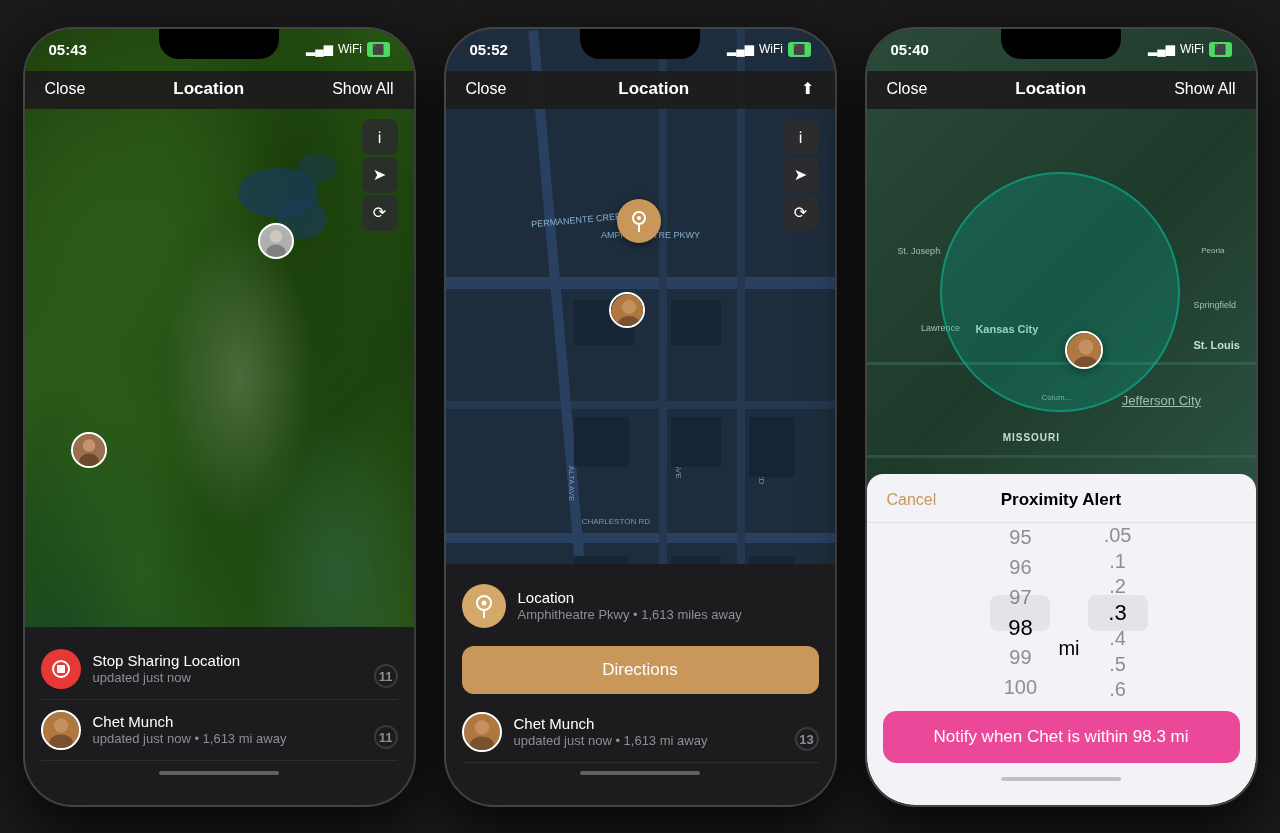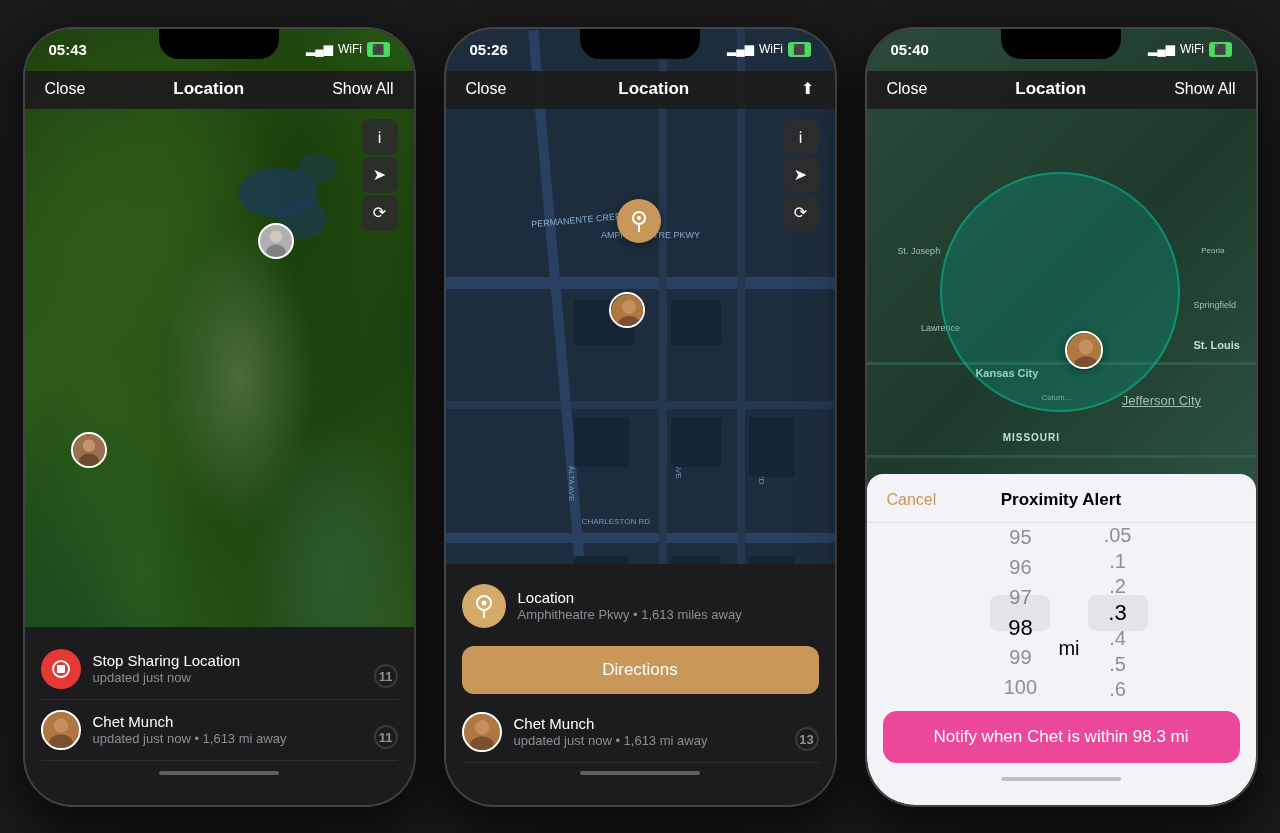--- a/index.html
+++ b/index.html
@@ -538,21 +538,21 @@
         </div>
       </div>
 
       <div class="map-controls">
         <div class="map-ctrl-btn">ℹ</div>
         <div class="map-ctrl-btn">➤</div>
         <div class="map-ctrl-btn">⟳</div>
       </div>
 
       <div class="status-bar">
-        <div class="status-time">05:26</div>
+        <div class="status-time">05:52</div>
         <div class="status-icons">
           <span>▂▄▆</span>
           <span>WiFi</span>
           <span style="background:#4cd964;color:#000;padding:2px 5px;border-radius:3px;font-size:10px;">⬛</span>
         </div>
       </div>
 
       <div class="nav-bar">
         <button class="nav-button">Close</button>
         <span class="nav-title">Location</span>
@@ -599,21 +599,21 @@
   <div class="phone">
     <div class="phone-inner">
       <div class="phone-notch"></div>
 
       <div class="map-teal">
 
         <div style="position:absolute;inset:0;background:linear-gradient(135deg,#2a4a3a 0%,#1e3a2a 40%,#2a5040 70%,#1e4030 100%);"></div>
 
         <div style="position:absolute;top:28%;left:8%;color:#a0c0b0;font-size:9px;font-weight:500;">St. Joseph</div>
         <div style="position:absolute;top:38%;left:14%;color:#a0c0b0;font-size:9px;">Lawrence</div>
-        <div style="position:absolute;top:38%;left:28%;color:#c0e0d0;font-size:11px;font-weight:600;margin-top:44px;">Kansas City</div>
+        <div style="position:absolute;top:38%;left:28%;color:#c0e0d0;font-size:11px;font-weight:600;">Kansas City</div>
         <div style="position:absolute;top:28%;right:8%;color:#a0c0b0;font-size:8px;">Peoria</div>
         <div style="position:absolute;top:35%;right:5%;color:#a0c0b0;font-size:9px;">Springfield</div>
         <div style="position:absolute;top:40%;right:4%;color:#c0e0d0;font-size:11px;font-weight:700;">St. Louis</div>
         <div style="position:absolute;top:47%;left:45%;color:#90b8a8;font-size:8px;">Colum...</div>
         <div style="position:absolute;top:47%;right:14%;color:#a0c0b0;font-size:13px;text-decoration:underline;">Jefferson City</div>
         <div style="position:absolute;top:52%;left:35%;color:#c0e0d0;font-size:10px;font-weight:600;letter-spacing:1px;">MISSOURI</div>
         <div style="position:absolute;top:65%;left:10%;color:#a0c0b0;font-size:9px;">Joplin</div>
         <div style="position:absolute;top:68%;left:40%;color:#a0c0b0;font-size:9px;">Springfield</div>
 
         <div style="position:absolute;top:43%;left:0;right:0;height:3px;background:#3a6a5a;opacity:0.6;"></div>

